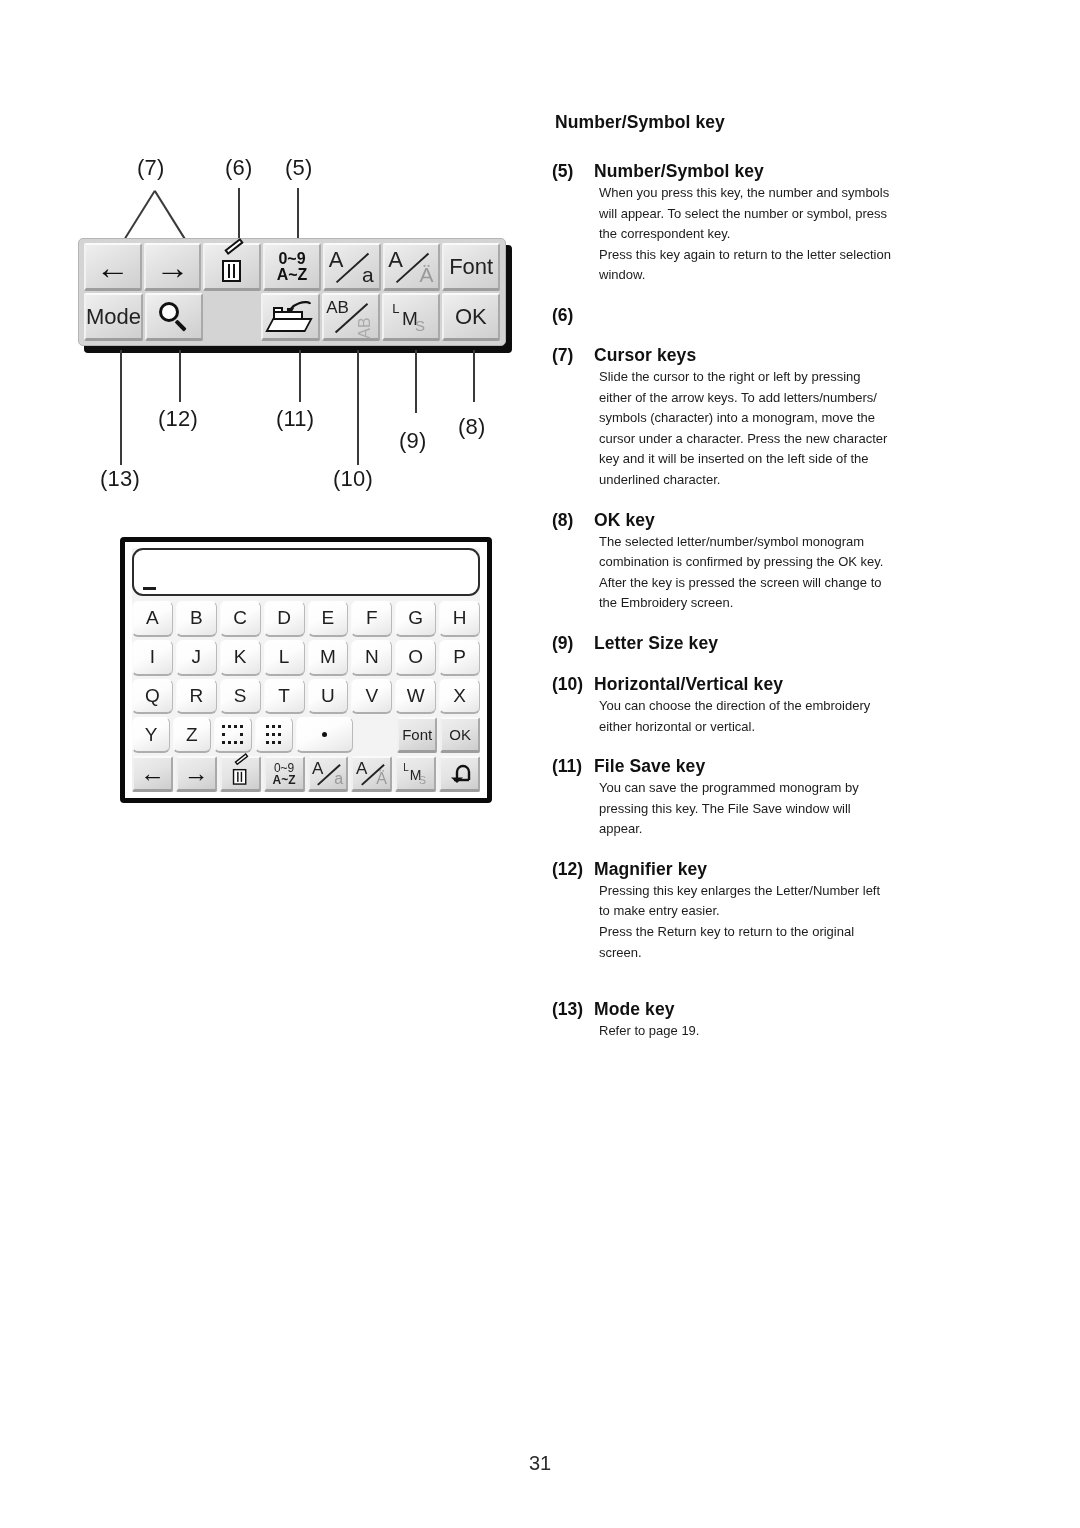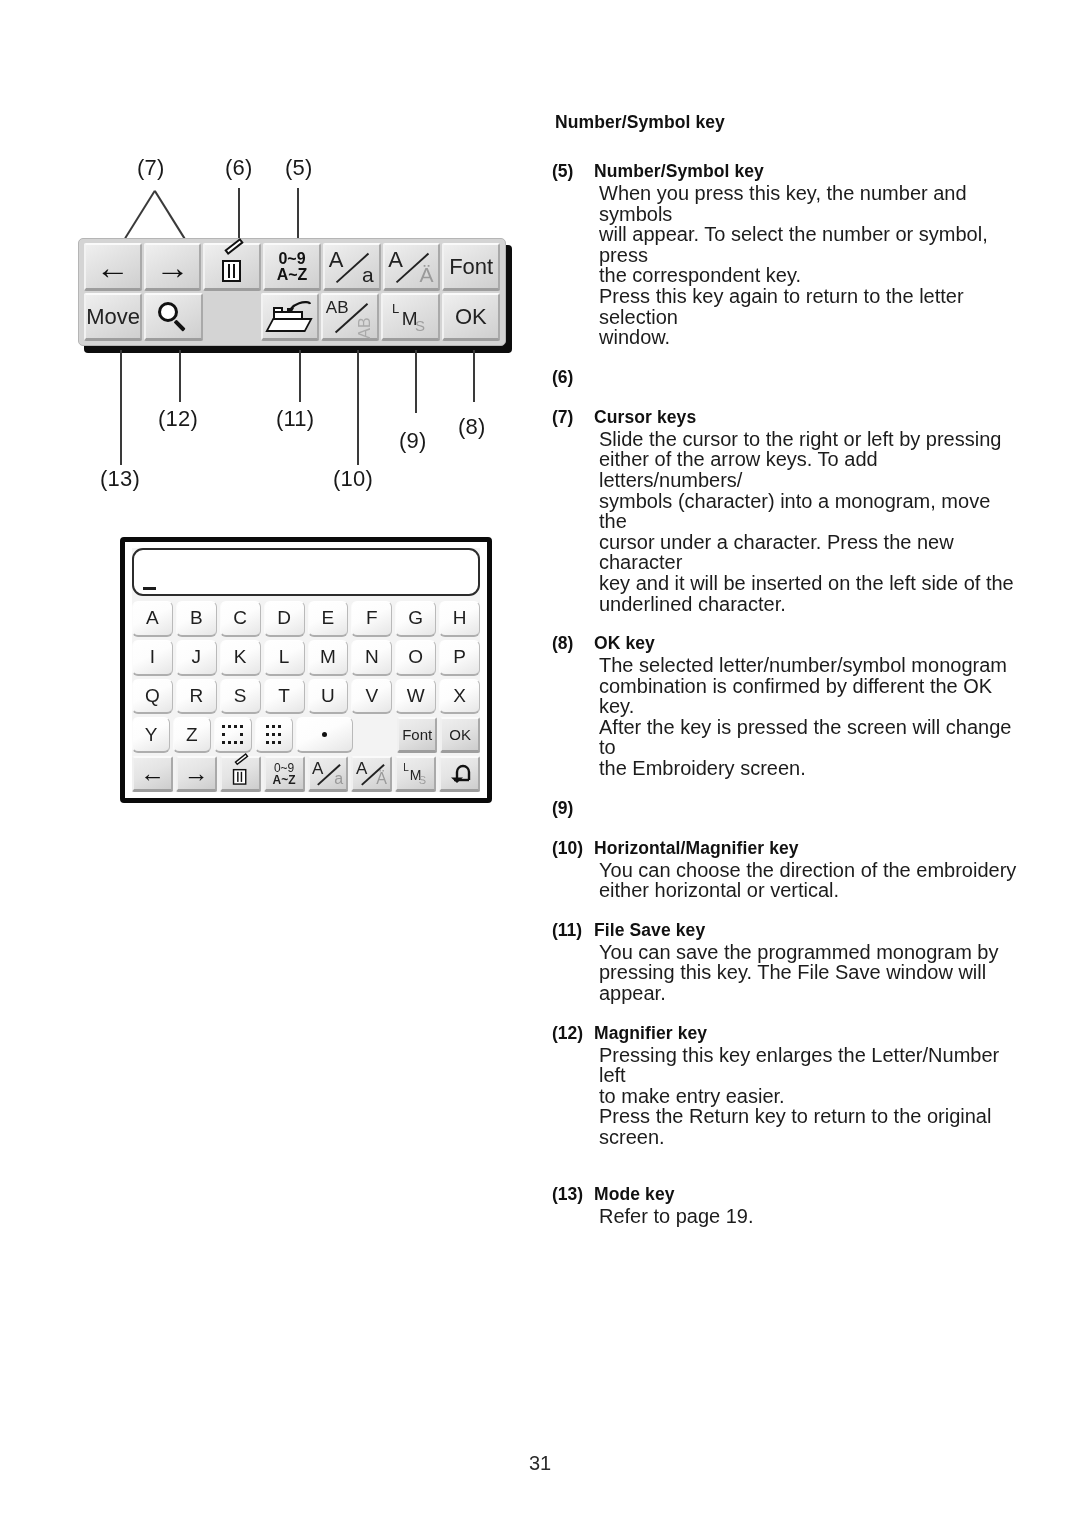--- a/index.html
+++ b/index.html
@@ -385,21 +385,21 @@
   }
   .entry-body { flex: 1; }
   .entry-title {
     font-size: 17.5px;
     font-weight: bold;
     color: #111;
     margin: 0 0 1px 0;
     letter-spacing: .1px;
   }
   .entry-para {
-    font-size: 20px;
+    font-size: 13px;
     line-height: 20.6px;
     color: #1c1c1c;
     margin: 0;
     padding-left: 5px;
     white-space: pre-line;
   }
   .entry-para + .entry-para { margin-top: 0; }
   .entry.gap-big { margin-bottom: 36px; }
 
   
@@ -463,21 +463,21 @@
             <span class="small grey">Ä</span>
           </span>
         </div>
         <div class="tb-key">
           <span class="lbl">Font</span>
         </div>
       </div>
 
       <div class="tb-row">
         <div class="tb-key">
-          <span class="lbl">Move</span>
+          <span class="lbl">Mode</span>
         </div>
         <div class="tb-key">
           <span class="magnifier">
             <span class="lens"></span>
               <span class="handle"></span>
           </span>
         </div>
         <div class="tb-key blank"></div>
         <div class="tb-key">
           <span class="filesave">
@@ -692,36 +692,37 @@
 key and it will be inserted on the left side of the
 underlined character.</p>
     </div>
   </div>
 
   <div class="entry">
     <div class="entry-num">(8)</div>
     <div class="entry-body">
       <div class="entry-title">OK key</div>
       <p class="entry-para">The selected letter/number/symbol monogram
-combination is confirmed by different the OK key.
+combination is confirmed by pressing the OK key.
 After the key is pressed the screen will change to
 the Embroidery screen.</p>
     </div>
   </div>
 
   <div class="entry">
     <div class="entry-num">(9)</div>
     <div class="entry-body">
+      <div class="entry-title">Letter Size key</div>
     </div>
   </div>
 
   <div class="entry">
     <div class="entry-num">(10)</div>
     <div class="entry-body">
-      <div class="entry-title">Horizontal/Magnifier key</div>
+      <div class="entry-title">Horizontal/Vertical key</div>
       <p class="entry-para">You can choose the direction of the embroidery
 either horizontal or vertical.</p>
     </div>
   </div>
 
   <div class="entry">
     <div class="entry-num">(11)</div>
     <div class="entry-body">
       <div class="entry-title">File Save key</div>
       <p class="entry-para">You can save the programmed monogram by

